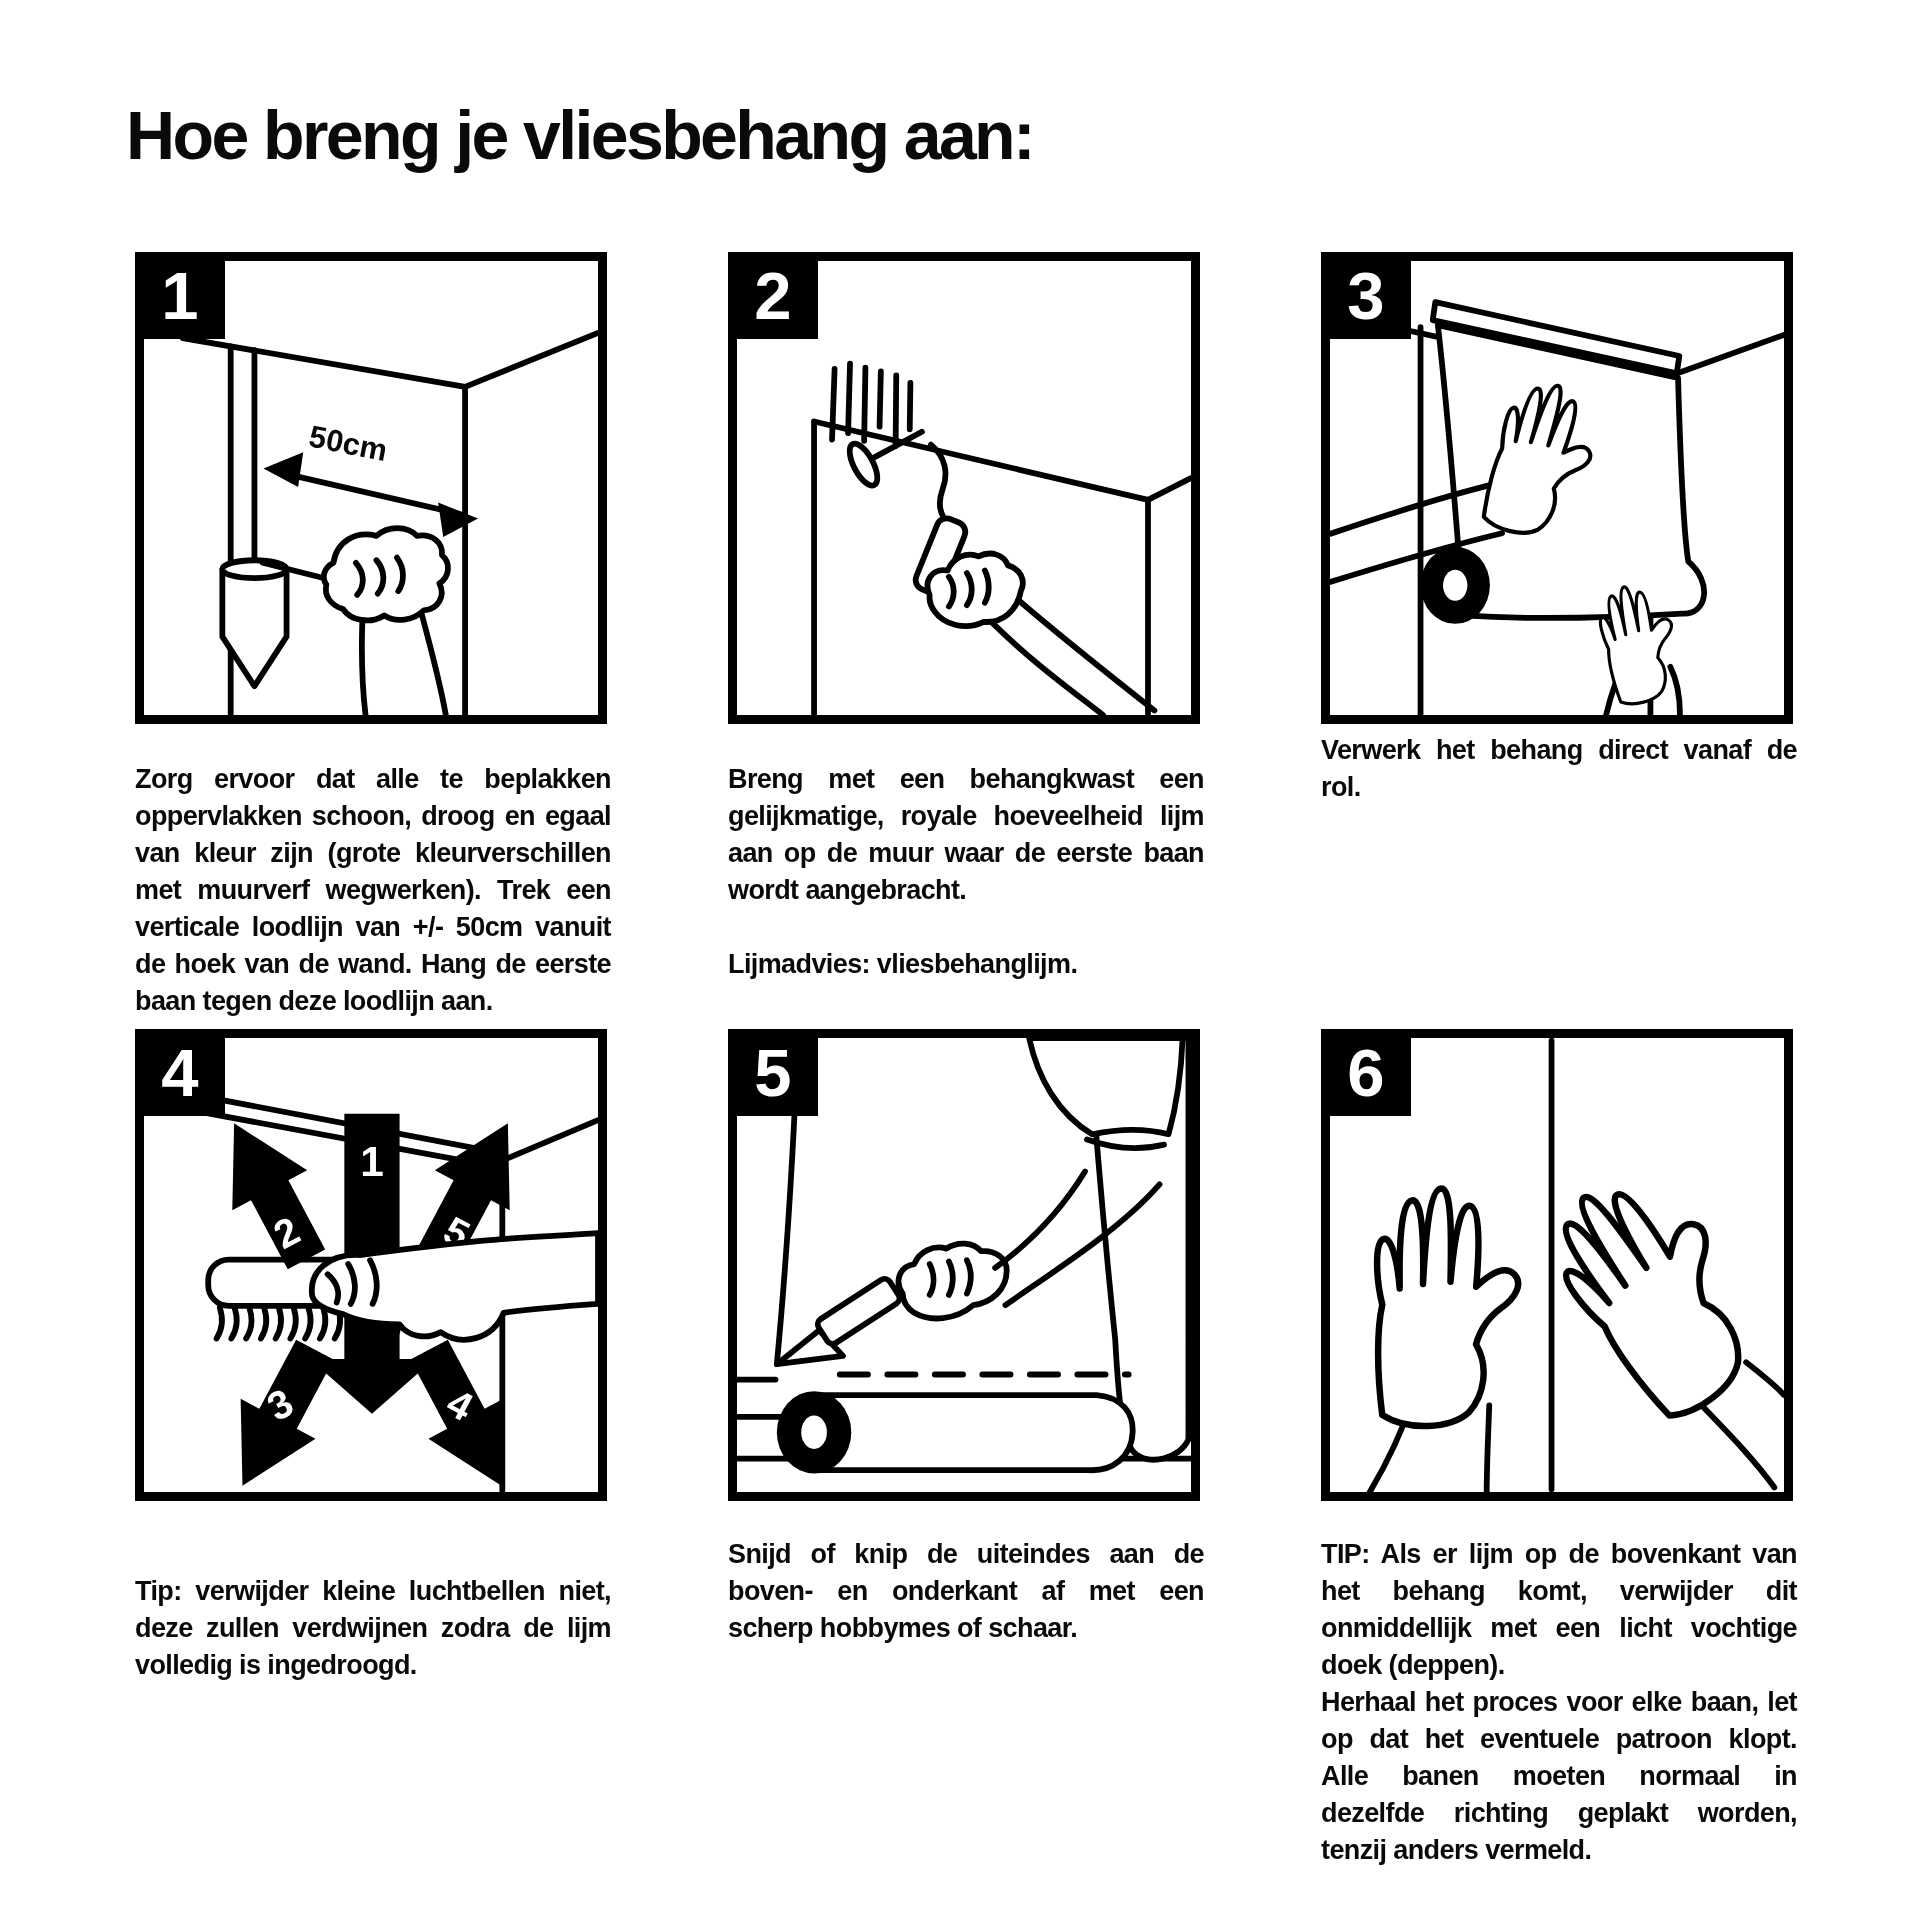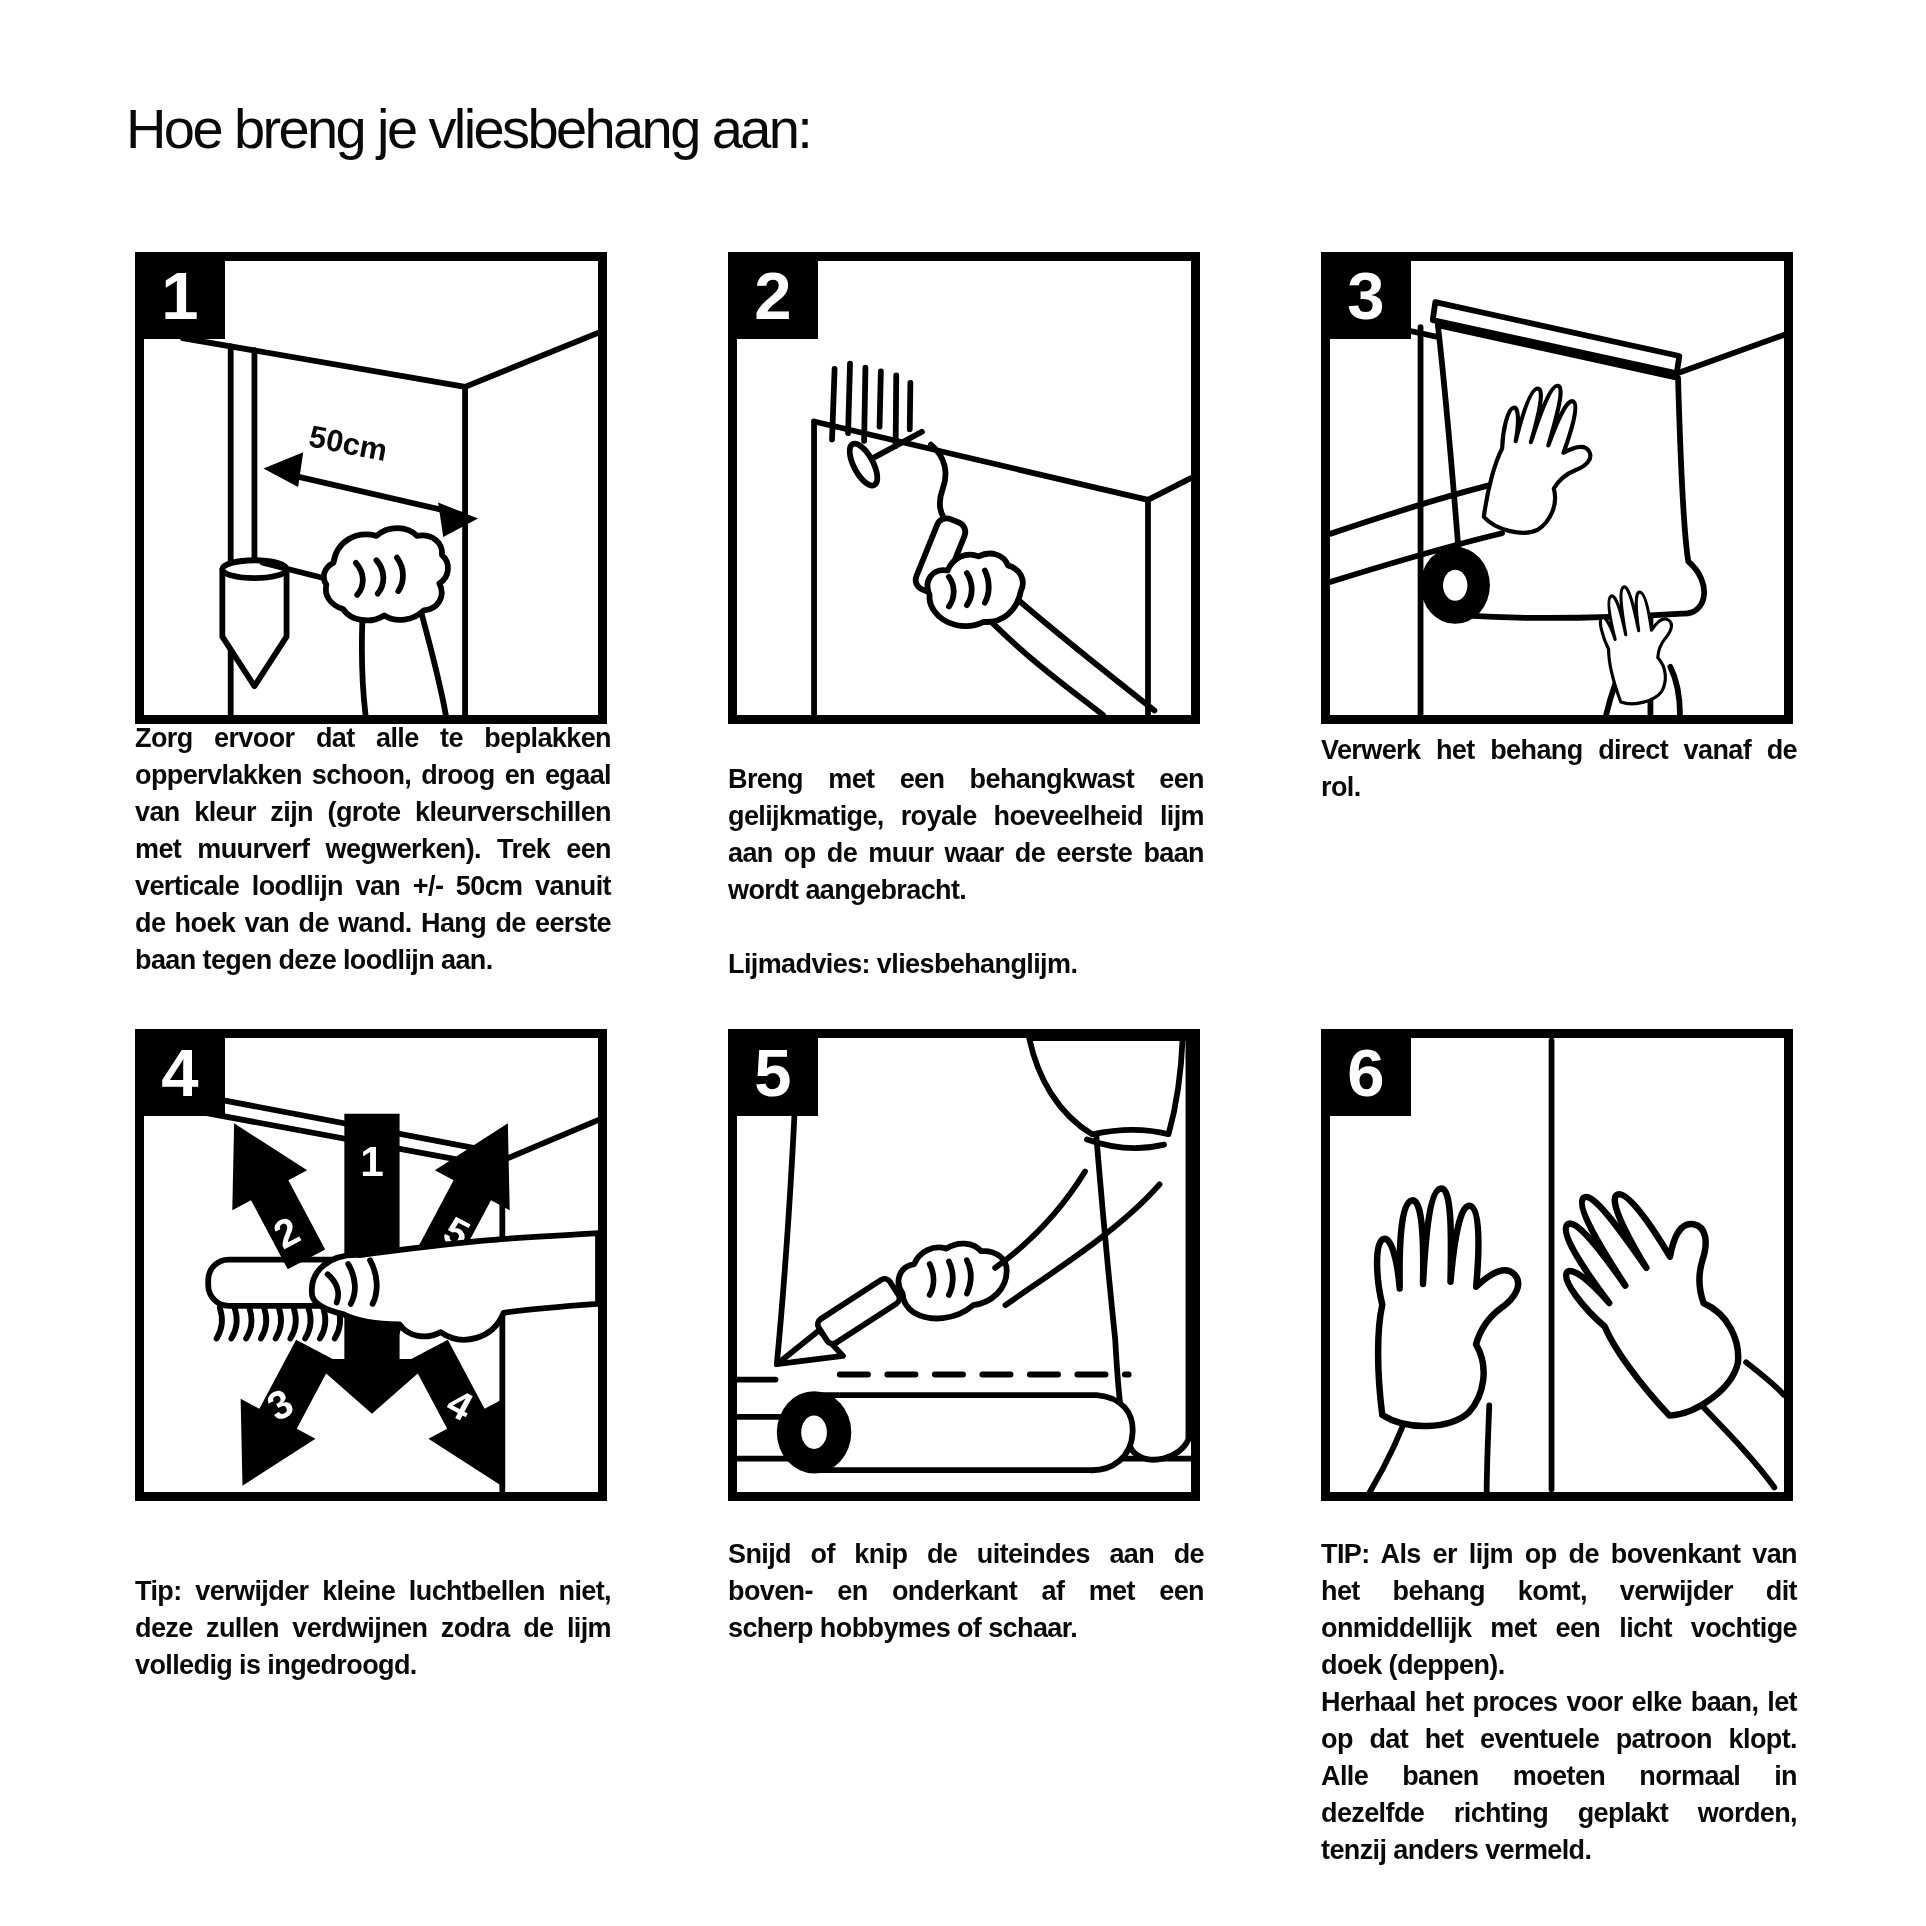--- a/index.html
+++ b/index.html
@@ -2,21 +2,21 @@
 <html style="font-size:10.3px"><head>
 <meta charset="utf-8">
 <style>
   html,body{margin:0;padding:0;}
   body{
     width:1926px;height:1926px;background:#ffffff;position:relative;
     font-family:"Liberation Sans", sans-serif;color:#0a0a0a;overflow:hidden;
   }
   .title{
     position:absolute;left:126px;top:101px;margin:0;
-    font-size:56px;font-weight:400;letter-spacing:-2.6px;line-height:1;
+    font-size:68px;font-weight:700;letter-spacing:-2.6px;line-height:1;
     color:#0a0a0a;white-space:nowrap;
   }
   .panel{
     position:absolute;width:472px;height:472px;border:9px solid #000;
     box-sizing:border-box;background:#fff;
   }
   .panel svg{display:block;width:454px;height:454px;}
   .stepnum{
     position:absolute;left:-9px;top:-9px;width:90px;height:87px;
     background:#000;color:#fff;display:flex;align-items:center;justify-content:center;
@@ -25,21 +25,21 @@
   .caption{
     position:absolute;width:476px;
     font-size:27px;font-weight:700;line-height:37px;letter-spacing:-0.6px;
     text-align:justify;color:#0a0a0a;
   }
   .caption p{margin:0;}
   .caption p.gap{margin-top:37px;}
   
   #p1{left:135px;top:252px;} #p2{left:728px;top:252px;} #p3{left:1321px;top:252px;}
   #p4{left:135px;top:1029px;} #p5{left:728px;top:1029px;} #p6{left:1321px;top:1029px;}
-  #c1{left:135px;top:720px;} #c2{left:728px;top:761px;} #c3{left:1321px;top:732px;}
+  #c1{left:135px;top:761px;} #c2{left:728px;top:761px;} #c3{left:1321px;top:732px;}
   #c4{left:135px;top:1536px;} #c5{left:728px;top:1536px;} #c6{left:1321px;top:1536px;}
   
   .art path,.art line,.art polyline,.art rect,.art ellipse,.art circle{
     stroke:#000;stroke-width:9;fill:none;stroke-linecap:round;stroke-linejoin:round;
   }
   .art .fillw{fill:#fff;}
   .art .fillb{fill:#000;stroke:none;}
   .art text{stroke:none;fill:#0a0a0a;font-family:"Liberation Sans",sans-serif;font-weight:700;}
   .art text.wht{fill:#fff;}
 </style>

